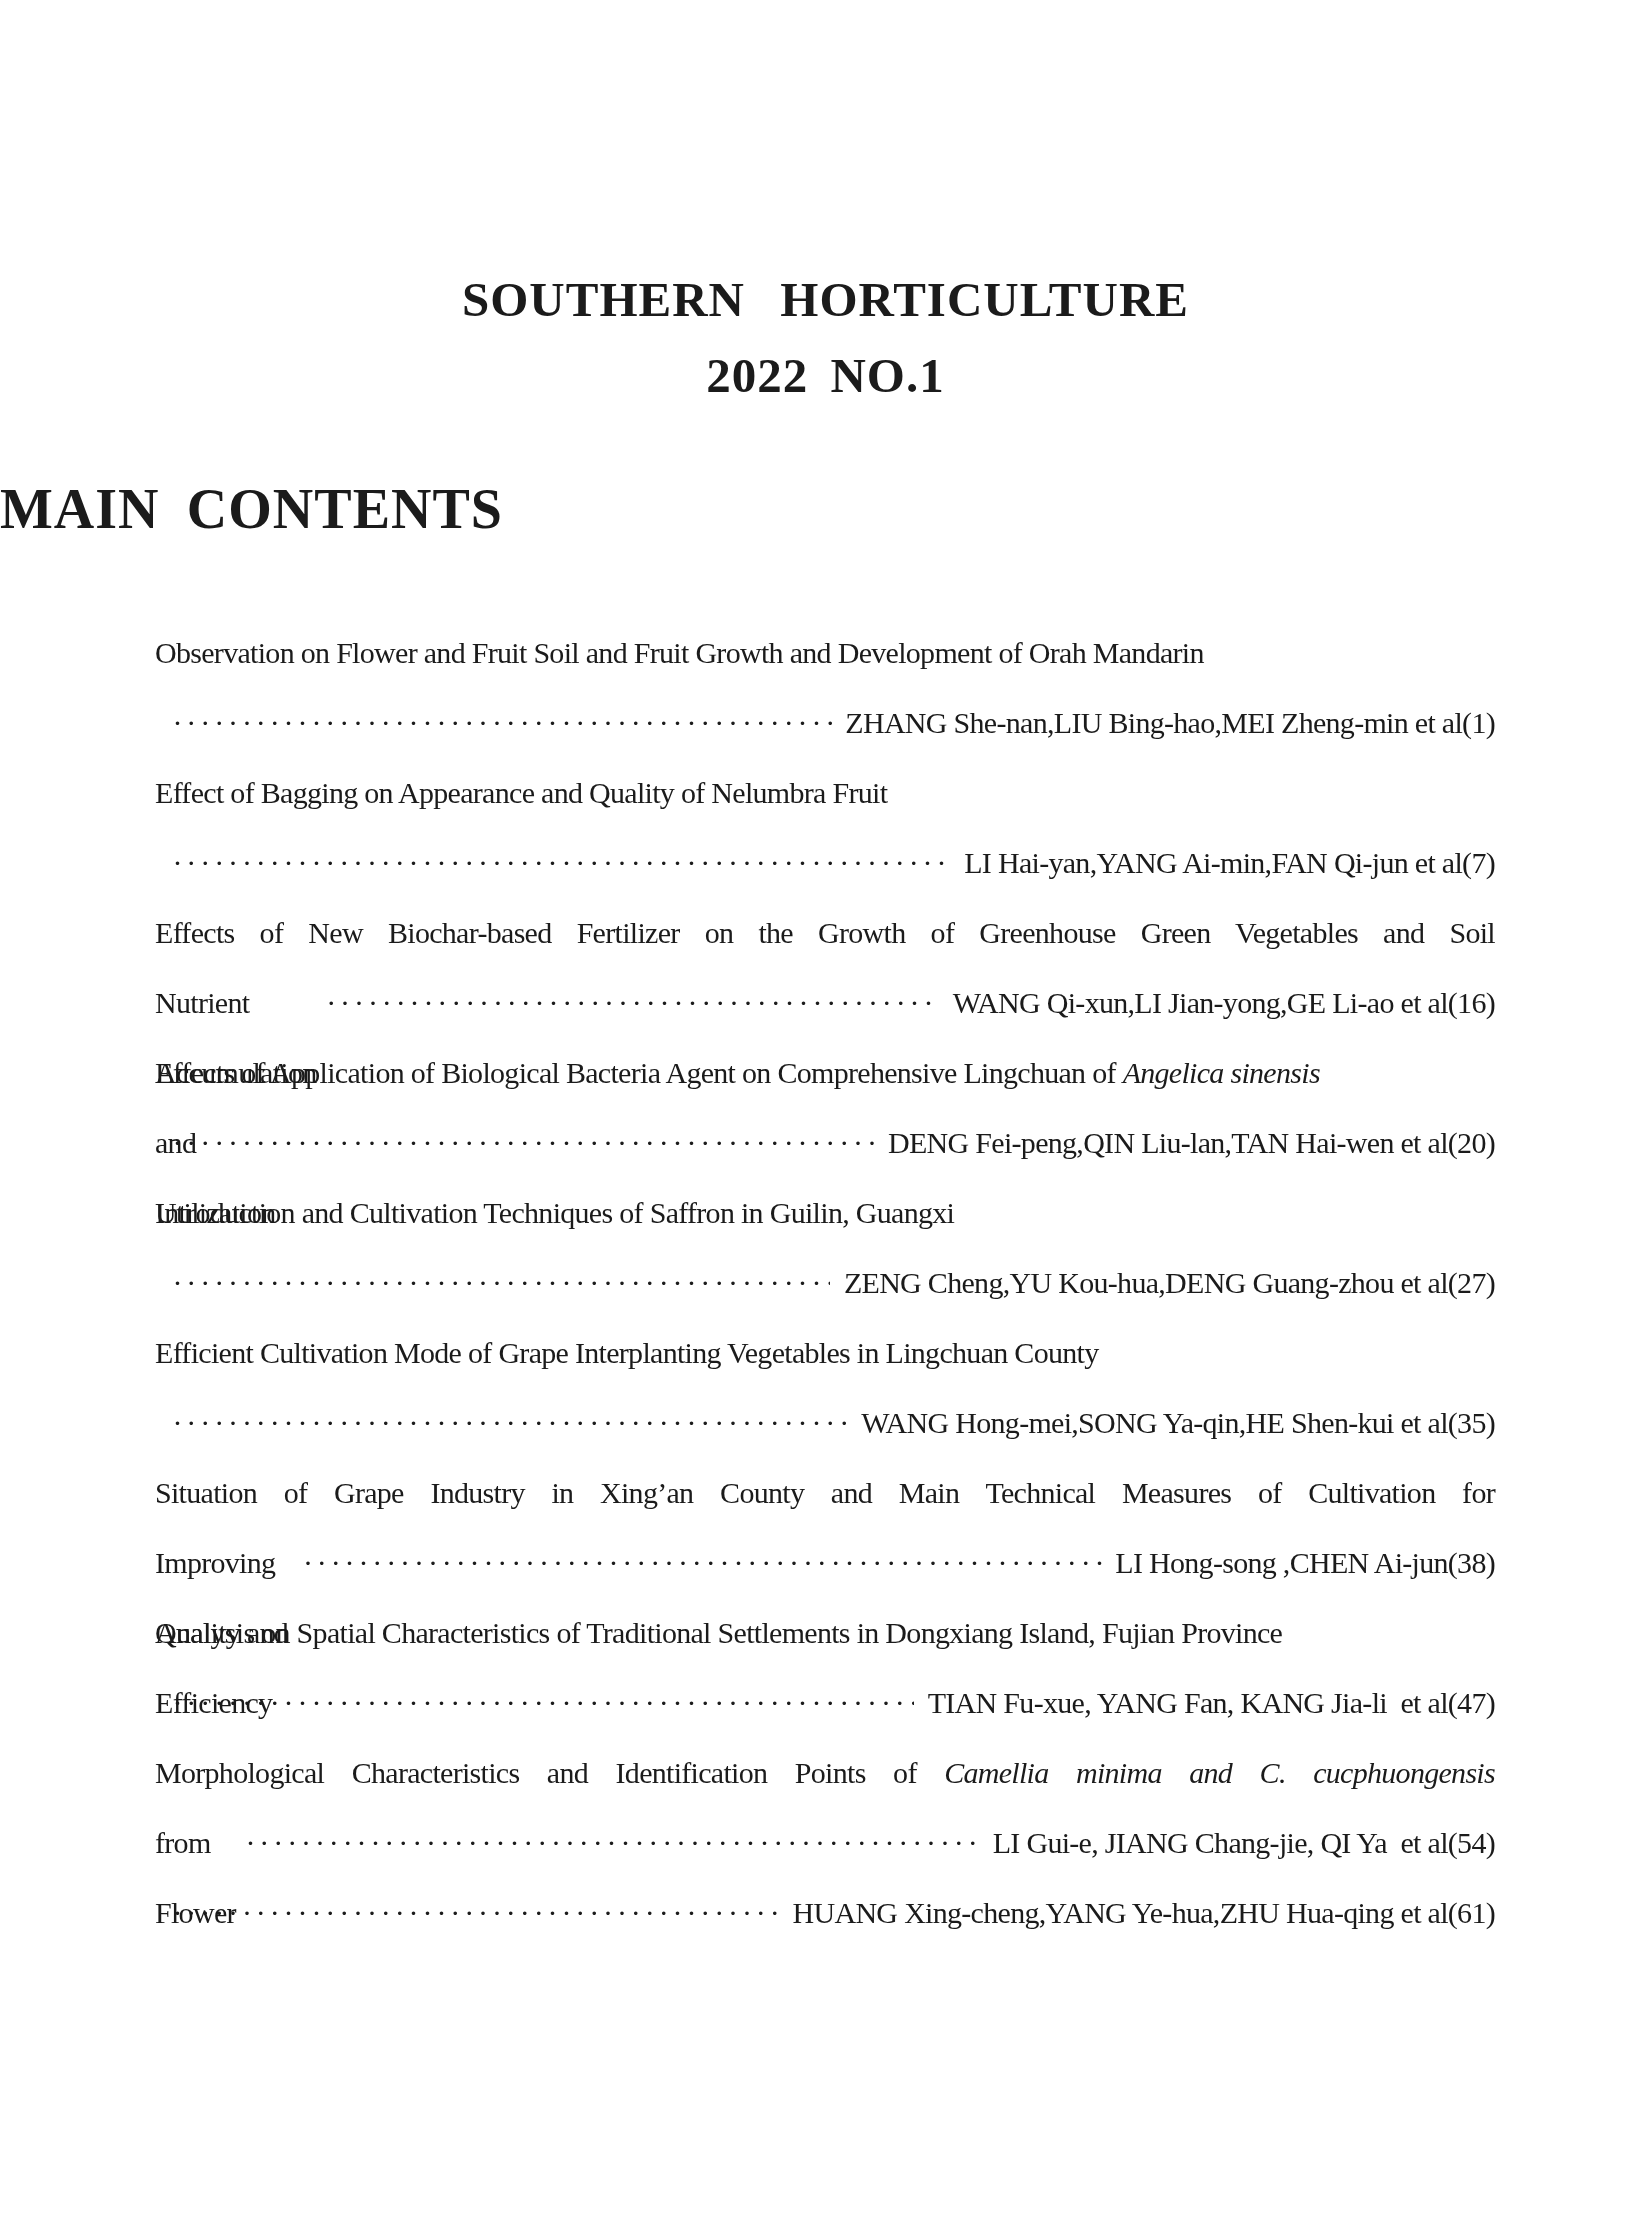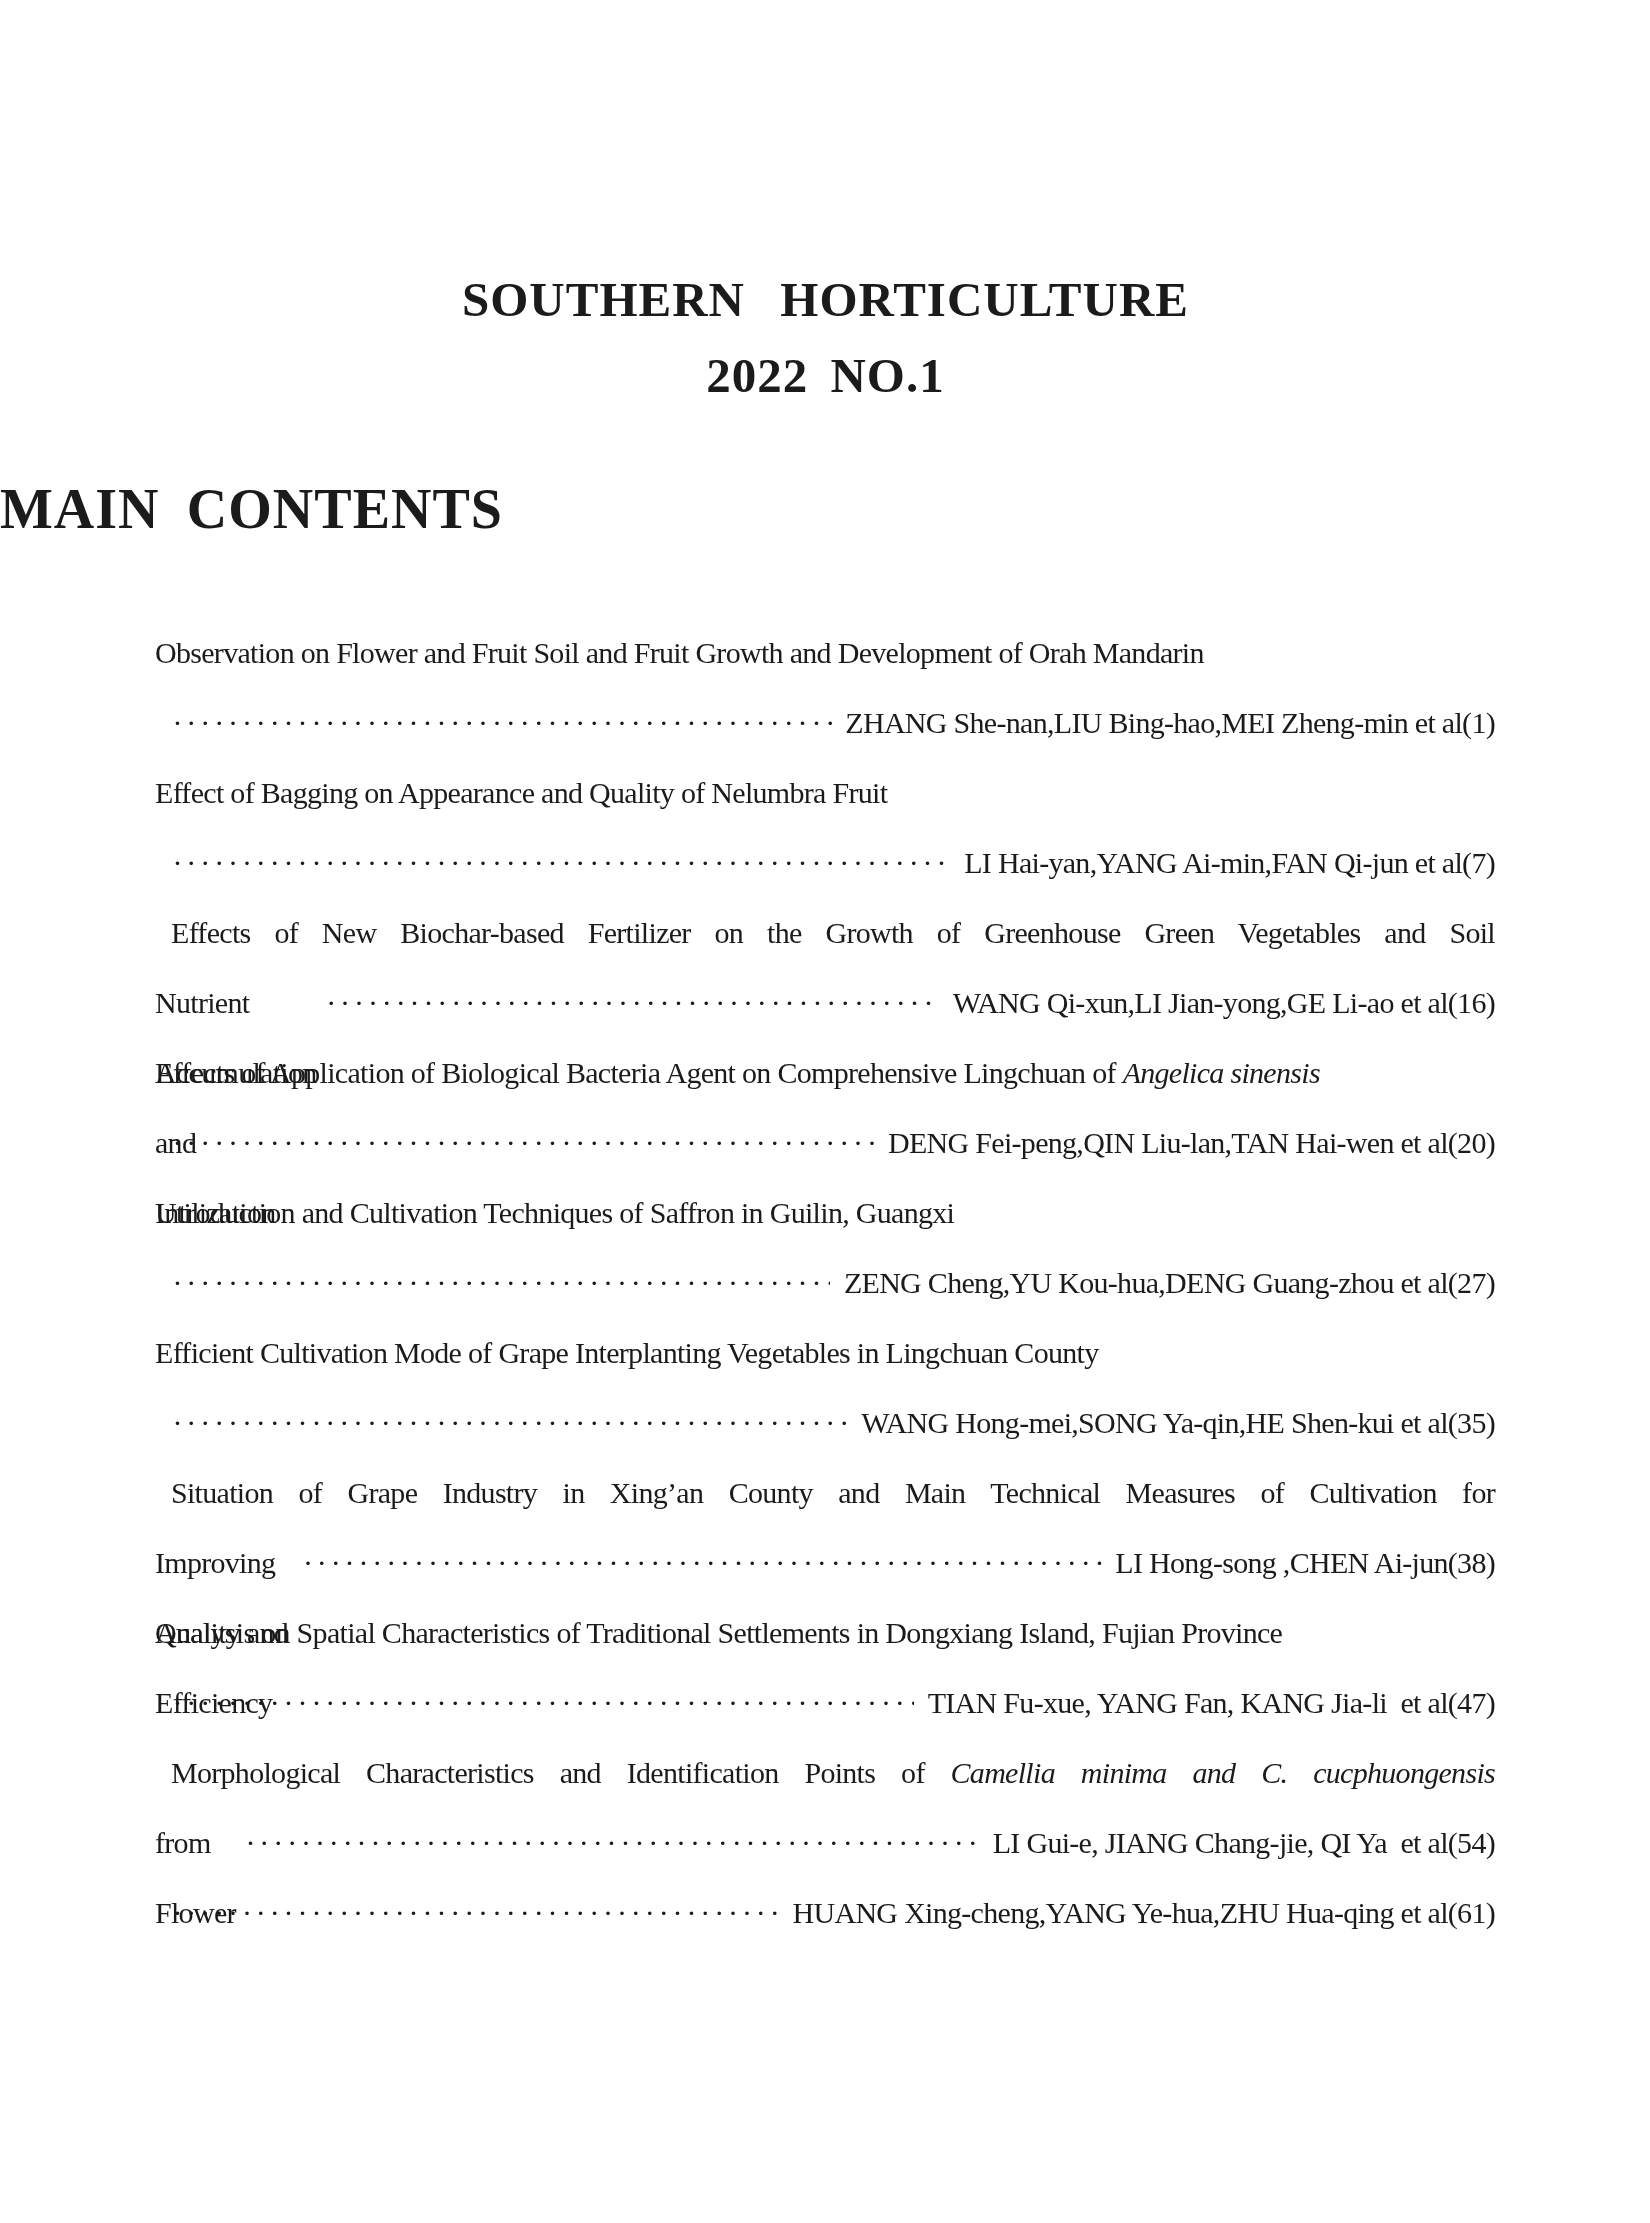--- a/index.html
+++ b/index.html
@@ -35,21 +35,20 @@
   }
   .toc-line{
     height:70px;line-height:70px;
     white-space:nowrap;
   }
   .toc-line.flex{display:flex;align-items:baseline;}
   .toc-line.justify{
     white-space:normal;
     text-align:justify;
     text-align-last:justify;
-    margin-left:16px;
   }
   .toc-line.indent{padding-left:7.8px;}
   .seg{white-space:pre-wrap;}
   .seg-italic{font-style:italic;}
   .leader{
     flex:1 1 auto;
     overflow:hidden;
     white-space:nowrap;
     letter-spacing:3.9px;
     margin-left:9.7px;margin-right:13.6px;

